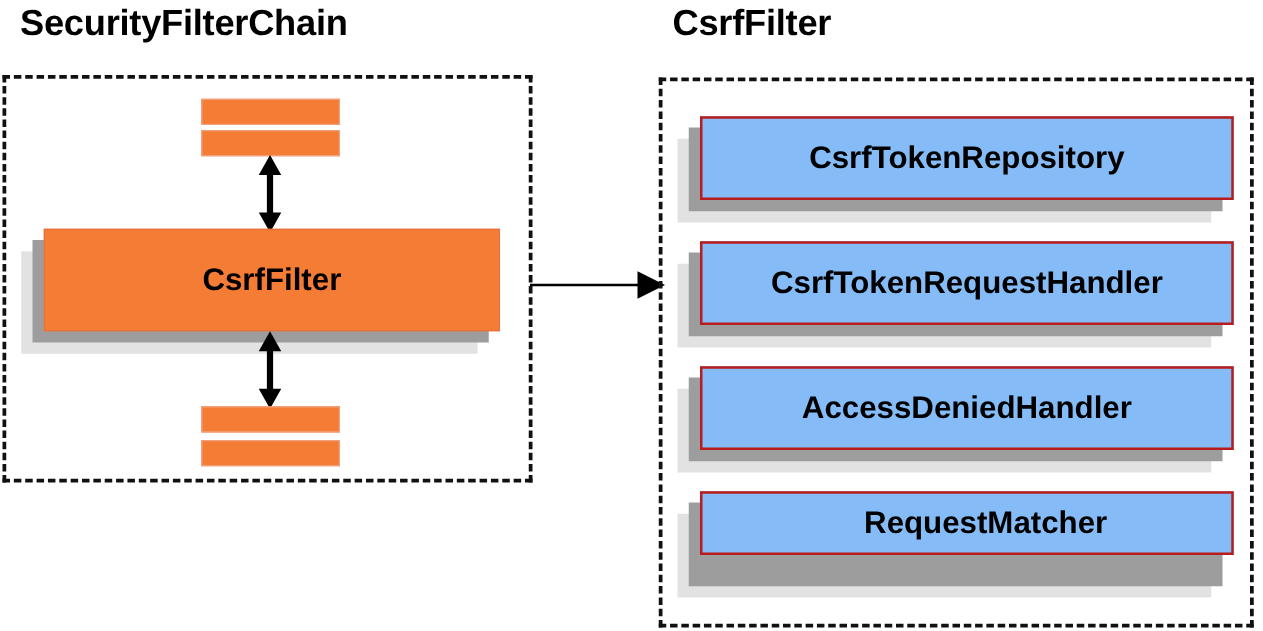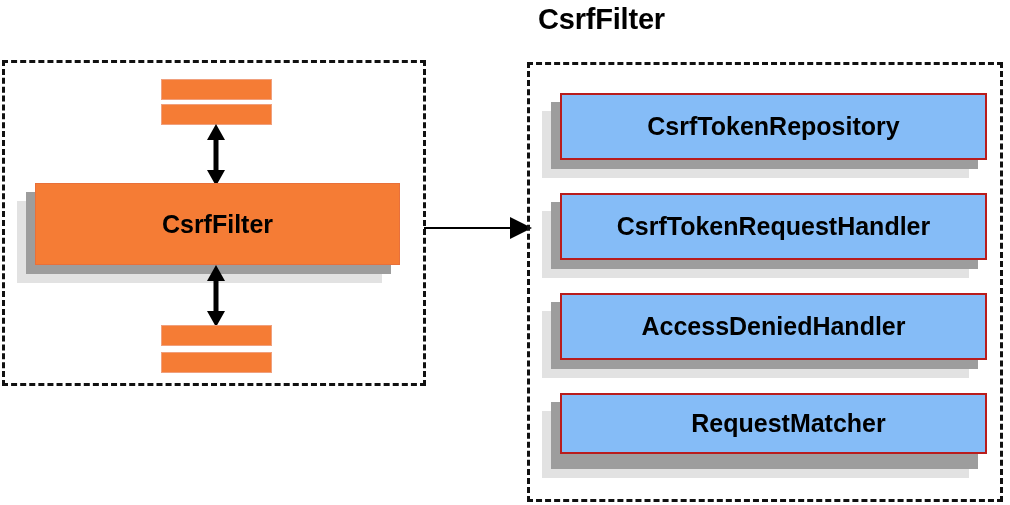--- a/index.html
+++ b/index.html
@@ -97,20 +97,21 @@
   .arrow-svg {
     position: absolute;
     overflow: visible;
   }
 </style>
 </head>
 <body>
 
 <div id="canvas">
 
+  <div id="title-left" class="panel-title">SecurityFilterChain</div>
 
   <div id="panel-left" class="dashed-panel"></div>
 
   <div class="bar" style="left:161px; top:79px; width:111px; height:21px;"></div>
   <div class="bar" style="left:161px; top:104px; width:111px; height:21px;"></div>
 
   <svg class="arrow-svg" style="left:205px; top:124px;" width="22" height="62" viewBox="0 0 22 62">
     <line x1="11" y1="10" x2="11" y2="52" stroke="#000" stroke-width="5"></line>
     <polygon points="11,0 2,16 20,16" fill="#000"></polygon>
     <polygon points="11,62 2,46 20,46" fill="#000"></polygon>
@@ -162,18 +163,18 @@
     <div class="layer back2" style="width:427px; height:67px;"></div>
     <div class="layer back1" style="width:427px; height:67px;"></div>
     <div class="layer front" style="width:427px; height:67px;">
       <span class="label">AccessDeniedHandler</span>
     </div>
   </div>
 
   <div class="stack blue" style="left:560px; top:393px; width:427px; height:67px;">
     <div class="layer back2" style="width:427px; height:67px;"></div>
     <div class="layer back1" style="width:427px; height:67px;"></div>
-    <div class="layer front" style="width:427px; height:61px;padding-left:30px;">
+    <div class="layer front" style="width:427px; height:51px;padding-left:30px;">
       <span class="label">RequestMatcher</span>
     </div>
   </div>
 
 </div>
 
 </body></html>

